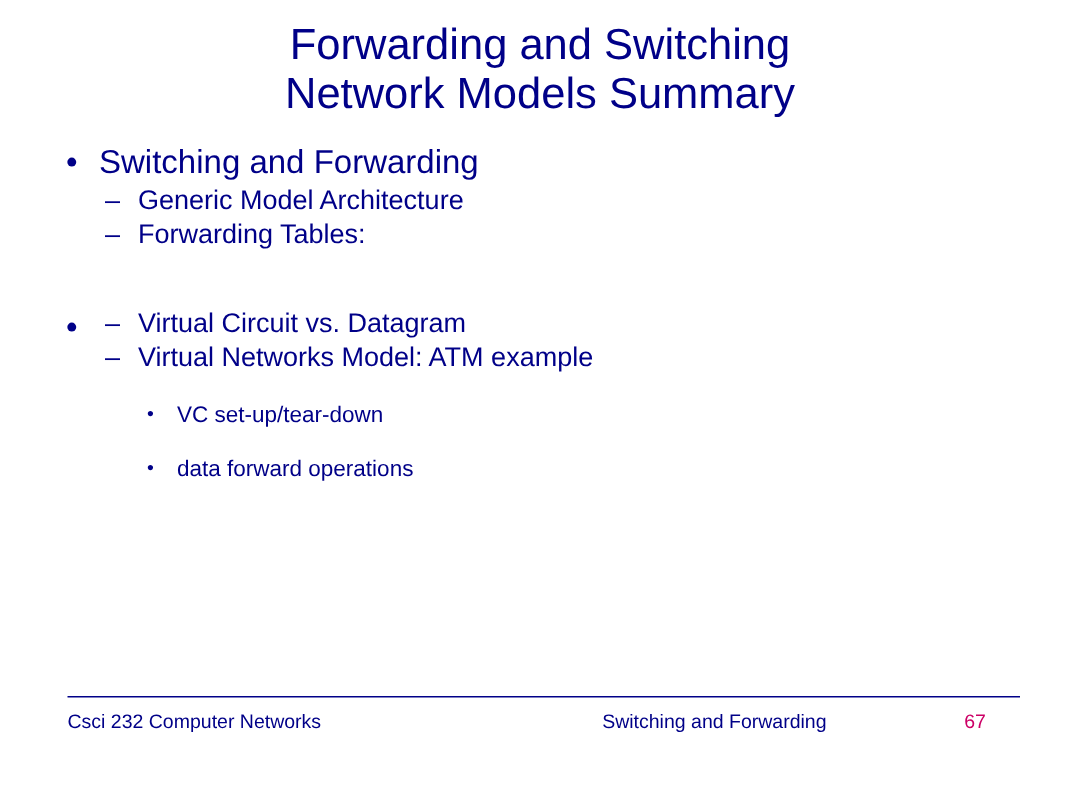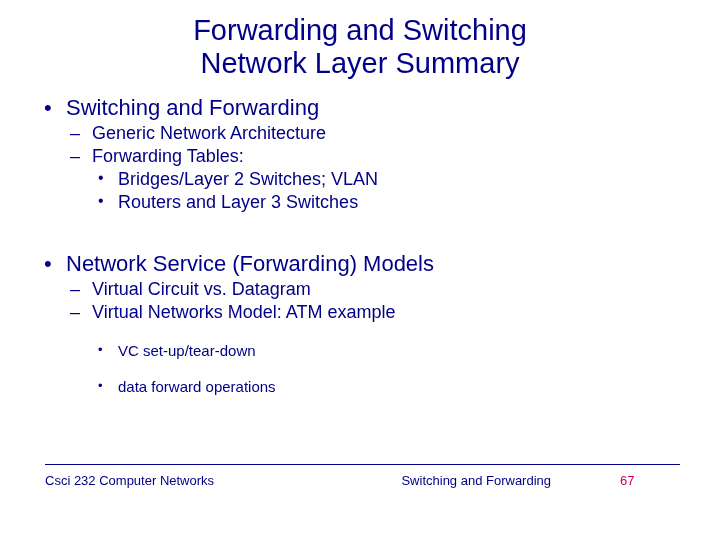--- a/index.html
+++ b/index.html
@@ -101,54 +101,49 @@
     border: 0;
     border-top: 1px solid #000088;
     margin: 0 0 8px 0;
   }
   .footer-row {
     display: flex;
     font-size: 13px;
   }
   .fl { flex: 1; text-align: left; }
   .fc { flex: 1; text-align: center; }
-  .fr { flex: 0 0 60px; text-align: left; color: #cc0066; }
+  .fr { flex: 0 0 60px; text-align: center; color: #cc0066; }
 </style>
 </head>
 <body>
 
 <div class="slide">
 
   <div class="title">
     <span>Forwarding and Switching</span><br>
-    <span>Network Layer Summary</span>
+    <span>Network Models Summary</span>
   </div>
 
   <div class="body">
     <ul class="lvl1">
       <li>
         <span>Switching and Forwarding</span>
         <ul class="lvl2">
-          <li><span>Generic Network Architecture</span></li>
+          <li><span>Generic Model Architecture</span></li>
           <li>
             <span>Forwarding Tables:</span>
-            <ul class="lvl3">
-              <li><span>Bridges/Layer 2 Switches; VLAN</span></li>
-              <li><span>Routers and Layer 3 Switches</span></li>
-            </ul>
           </li>
         </ul>
       </li>
     </ul>
 
     <div class="gap"></div>
 
     <ul class="lvl1">
       <li>
-        <span>Network Service (Forwarding) Models</span>
         <ul class="lvl2">
           <li><span>Virtual Circuit vs. Datagram</span></li>
           <li>
             <span>Virtual Networks Model:  ATM example</span>
             <ul class="lvl4">
               <li><span>VC set-up/tear-down</span></li>
               <li><span>data forward operations</span></li>
             </ul>
           </li>
         </ul>

